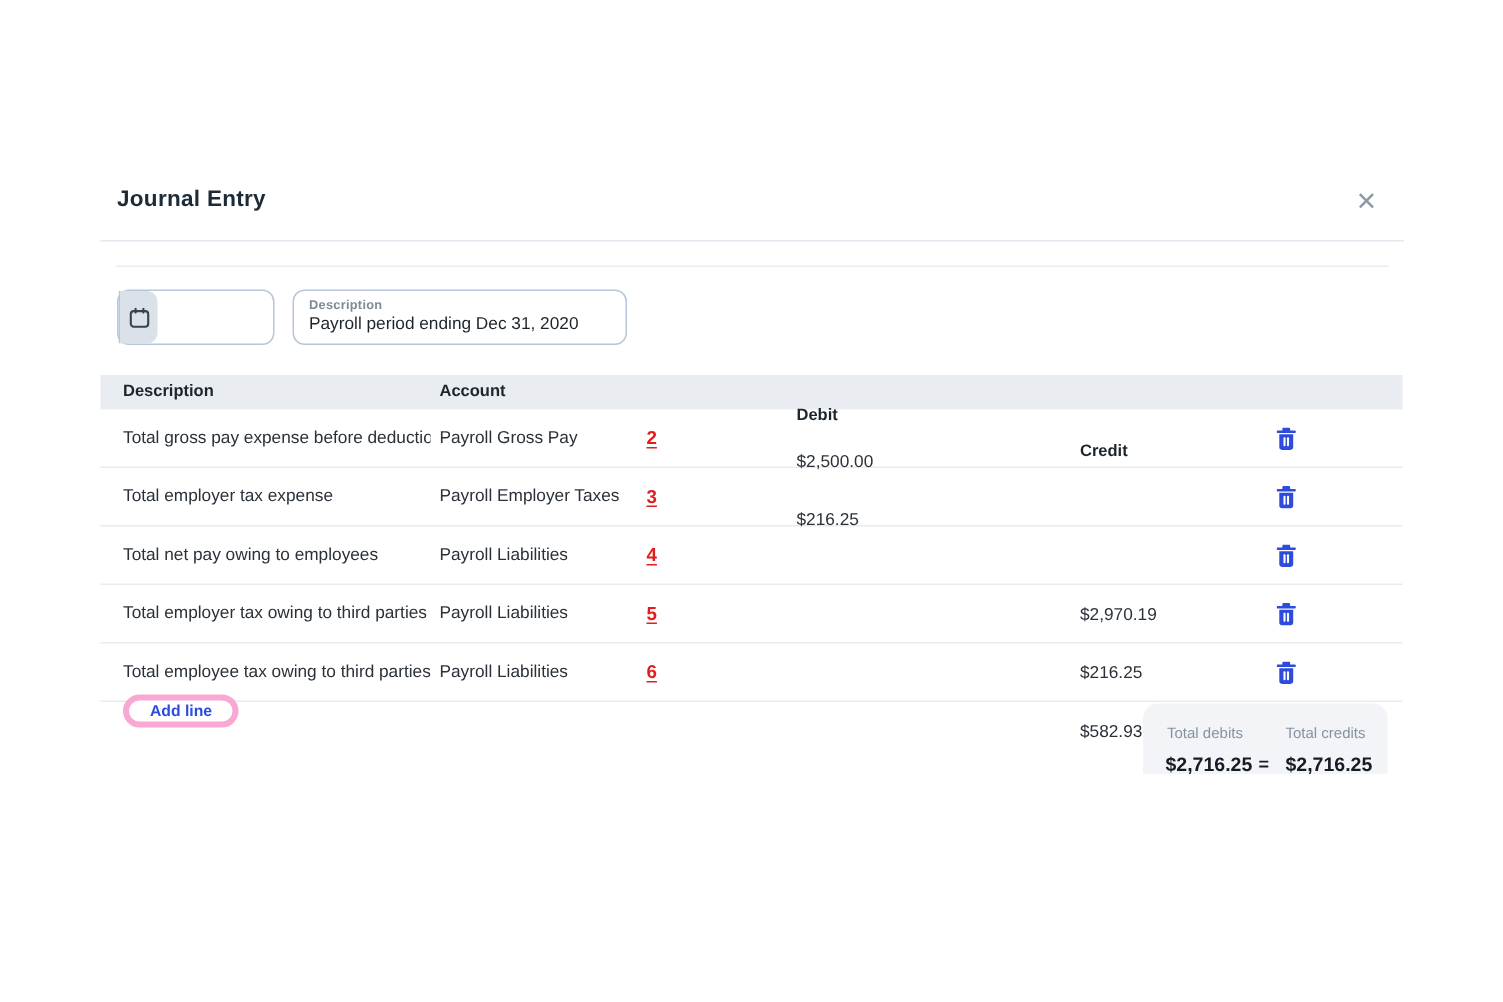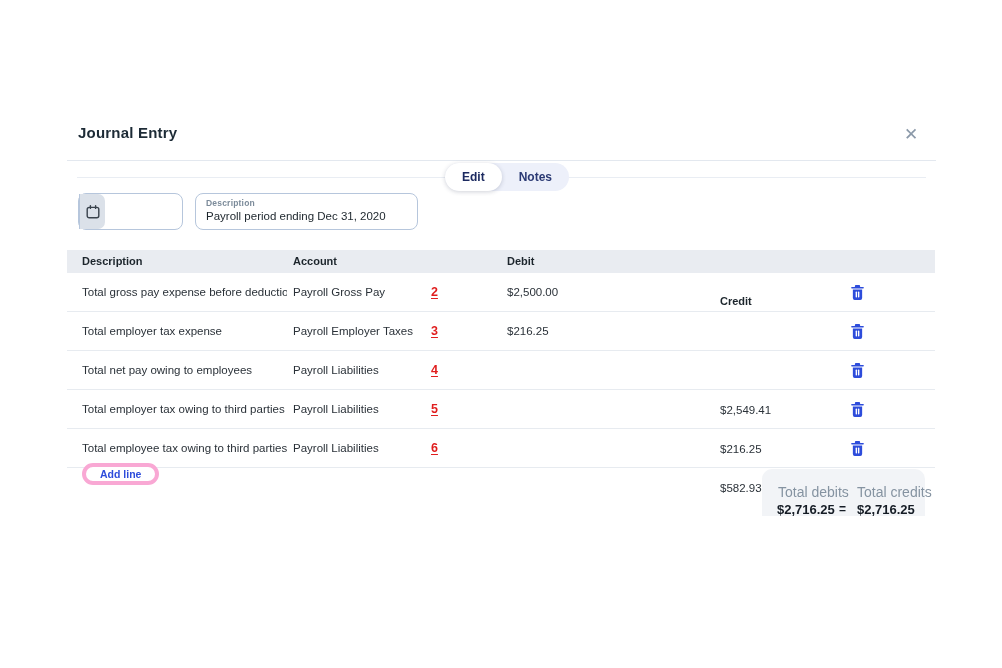--- a/index.html
+++ b/index.html
@@ -29,29 +29,29 @@
   .cal-btn { width:26px; background:#dbe1e9; border:none; border-left:1px solid #b6c6dc; border-radius:0 7px 7px 0; display:flex; align-items:center; justify-content:center; cursor:pointer; padding:0; }
   
   .table { position:absolute; left:67px; top:250px; width:868px; }
   .thead { position:relative; height:23px; background:#e9ecf1; font-size:11px; font-weight:700; color:#1c252c; }
   .thead span { position:absolute; top:5px; }
   .trow { position:relative; height:38px; border-bottom:1px solid #e7ebf0; font-size:11.5px; color:#2a3138; }
   .trow .cell { position:absolute; top:13px; white-space:nowrap; }
   .c-desc { left:15px; max-width:205px; overflow:hidden; }
   .c-acct { left:226px; }
   .c-annot { left:364px; top:12px !important; font-size:12.5px; }
-  .c-debit { left:440px; }
+  .c-debit { left:464px;margin-top:16px; }
   .c-credit { left:653px;margin-top:40px; }
   .trash-btn { position:absolute; left:779px; top:9px; width:22px; height:20px; background:none; border:none; cursor:pointer; padding:0; display:flex; align-items:center; justify-content:center; }
   
   .add-line { position:absolute; left:82px; top:463px; height:22px; padding:0 14px; border:4px solid #f9a8d4; border-radius:11px; background:#fff; color:#2d4cdb; font-size:10.5px; font-weight:600; cursor:pointer; font-family:"Liberation Sans", sans-serif; }
   
   .totals { position:absolute; left:762px; top:469px; width:163px; height:81px; background:#f2f4f7; border-radius:10px; box-sizing:border-box; }
   .totals span { position:absolute; white-space:nowrap; }
-  .t-label { font-size:14px; color:#8593a1; }
+  .t-label { font-size:10px; color:#8593a1; }
   .t-value { font-size:13px; font-weight:700; color:#151c25;text-align:right; }
   .lbl-debits  { left:16px; top:15px; }
   .lbl-credits { left:95px; top:15px; }
   .val-debits  { left:15px; top:33px; }
   .t-equals    { left:77px; top:33px; font-size:12px; font-weight:700; color:#151c25; }
   .val-credits { left:95px; top:33px; }
   .diff-label  { left:0; top:59px; width:85px; font-size:10px; color:#8593a1; }
   .diff-value  { left:93px; top:56px; font-size:12.5px; font-weight:400; color:#15803d; }
   
   .bottom-shadow { position:absolute; left:100px; top:545px; width:902px; height:18px; background:linear-gradient(to bottom, rgba(25,39,60,.10), rgba(25,39,60,0)); pointer-events:none; }
@@ -61,24 +61,20 @@
 <body>
 
 <div class="stage">
 
   <div class="title">Journal Entry</div>
   <button class="close-btn">✕</button>
 
   <div class="divider d1"></div>
   <div class="divider d2"></div>
 
-  <div class="tabs">
-    <div class="tab active">Edit</div>
-    <div class="tab">Notes</div>
-  </div>
 
   <div class="field date-field">
     <button class="cal-btn">
       <svg width="14" height="14" viewBox="0 0 14 14">
         <rect x="1.2" y="2.4" width="11.6" height="10.4" rx="2" fill="none" stroke="#39424c" stroke-width="1.4"></rect>
         <line x1="4.4" y1="0.8" x2="4.4" y2="3.4" stroke="#39424c" stroke-width="1.4" stroke-linecap="round"></line>
         <line x1="9.6" y1="0.8" x2="9.6" y2="3.4" stroke="#39424c" stroke-width="1.4" stroke-linecap="round"></line>
       </svg>
     </button>
   </div>
@@ -126,21 +122,21 @@
           <rect x="7.5" y="7" width="1.5" height="6.3" fill="#ffffff" rx=".6"></rect>
         </svg>
       </button>
     </div>
 
     <div class="trow">
       <span class="cell c-desc">Total net pay owing to employees</span>
       <span class="cell c-acct">Payroll Liabilities</span>
       <span class="cell c-annot annot">4</span>
       <span class="cell c-debit"></span>
-      <span class="cell c-credit">$2,549.41</span>
+      <span class="cell c-credit">$2,970.19</span>
       <button class="trash-btn">
         <svg width="13" height="15" viewBox="0 0 14 16">
           <path fill="#2d4cdb" d="M5.2 0h3.6c.6 0 1 .4 1 1v1h3.2c.5 0 .9.4.9.9s-.4.9-.9.9H1c-.5 0-.9-.4-.9-.9S.5 2 1 2h3.2V1c0-.6.4-1 1-1z"></path>
           <path fill="#2d4cdb" d="M2 4.8h10V14a2 2 0 0 1-2 2H4a2 2 0 0 1-2-2V4.8z"></path>
           <rect x="5" y="7" width="1.5" height="6.3" fill="#ffffff" rx=".6"></rect>
           <rect x="7.5" y="7" width="1.5" height="6.3" fill="#ffffff" rx=".6"></rect>
         </svg>
       </button>
     </div>
 

